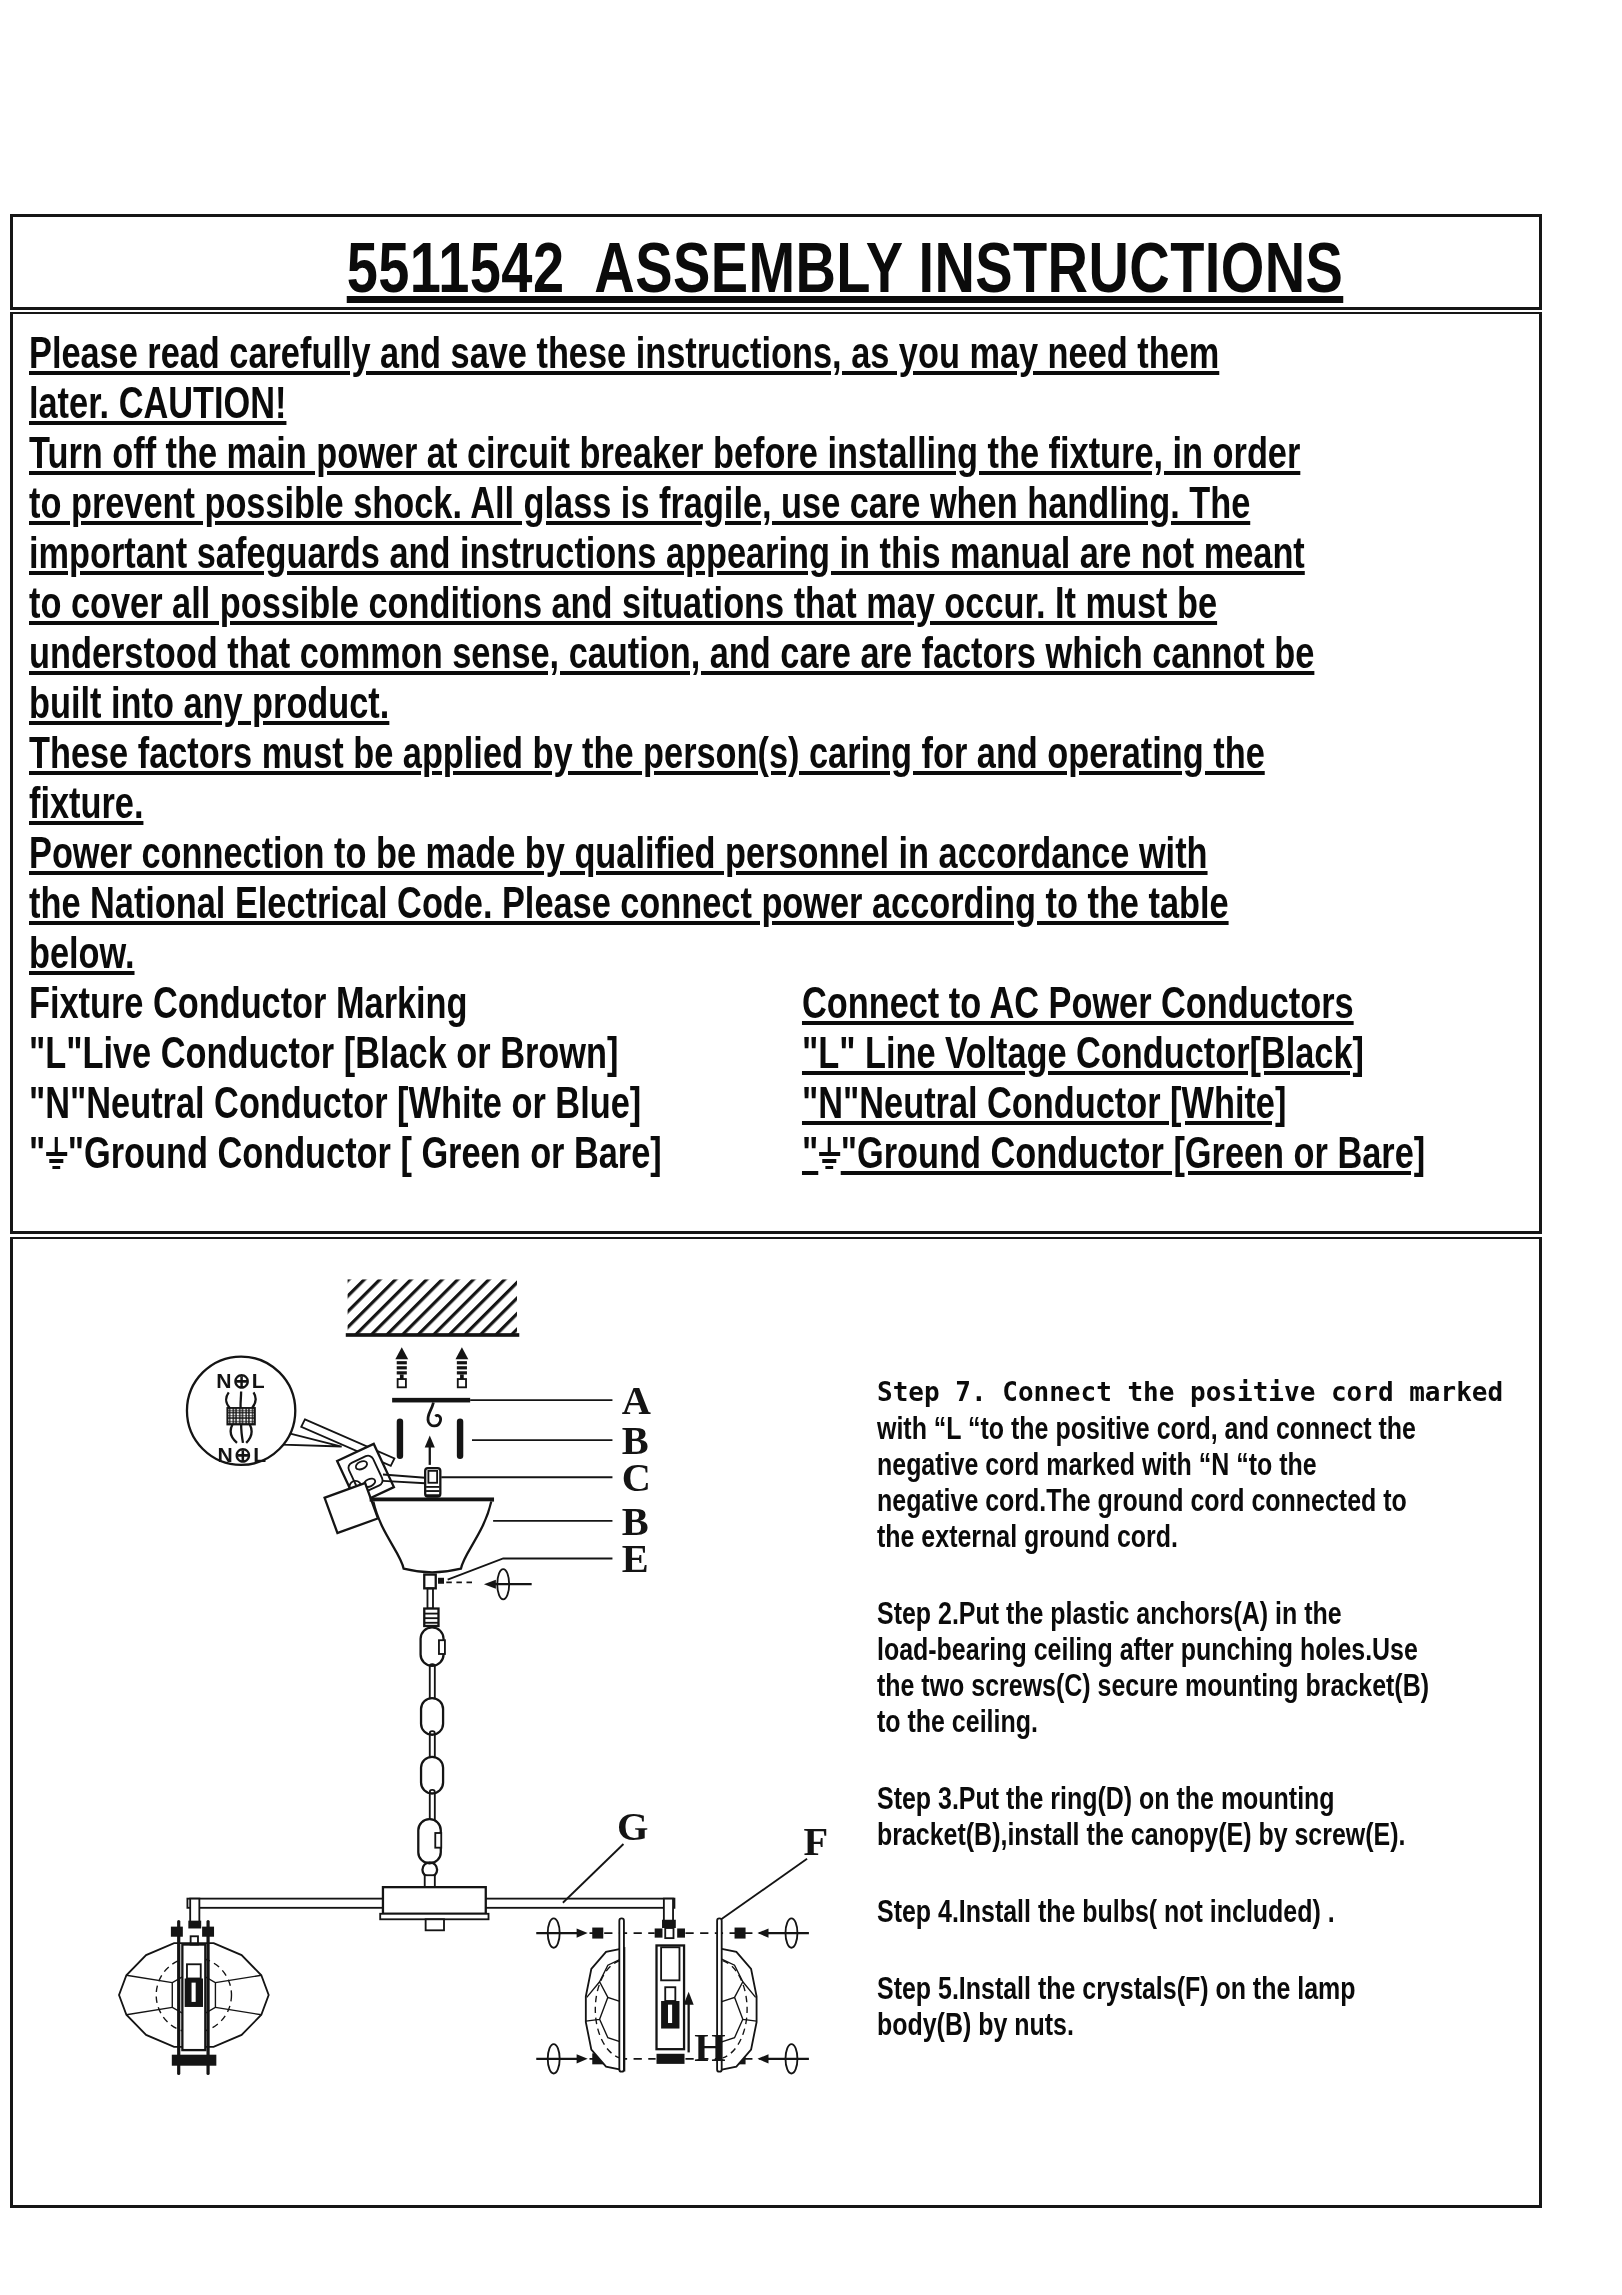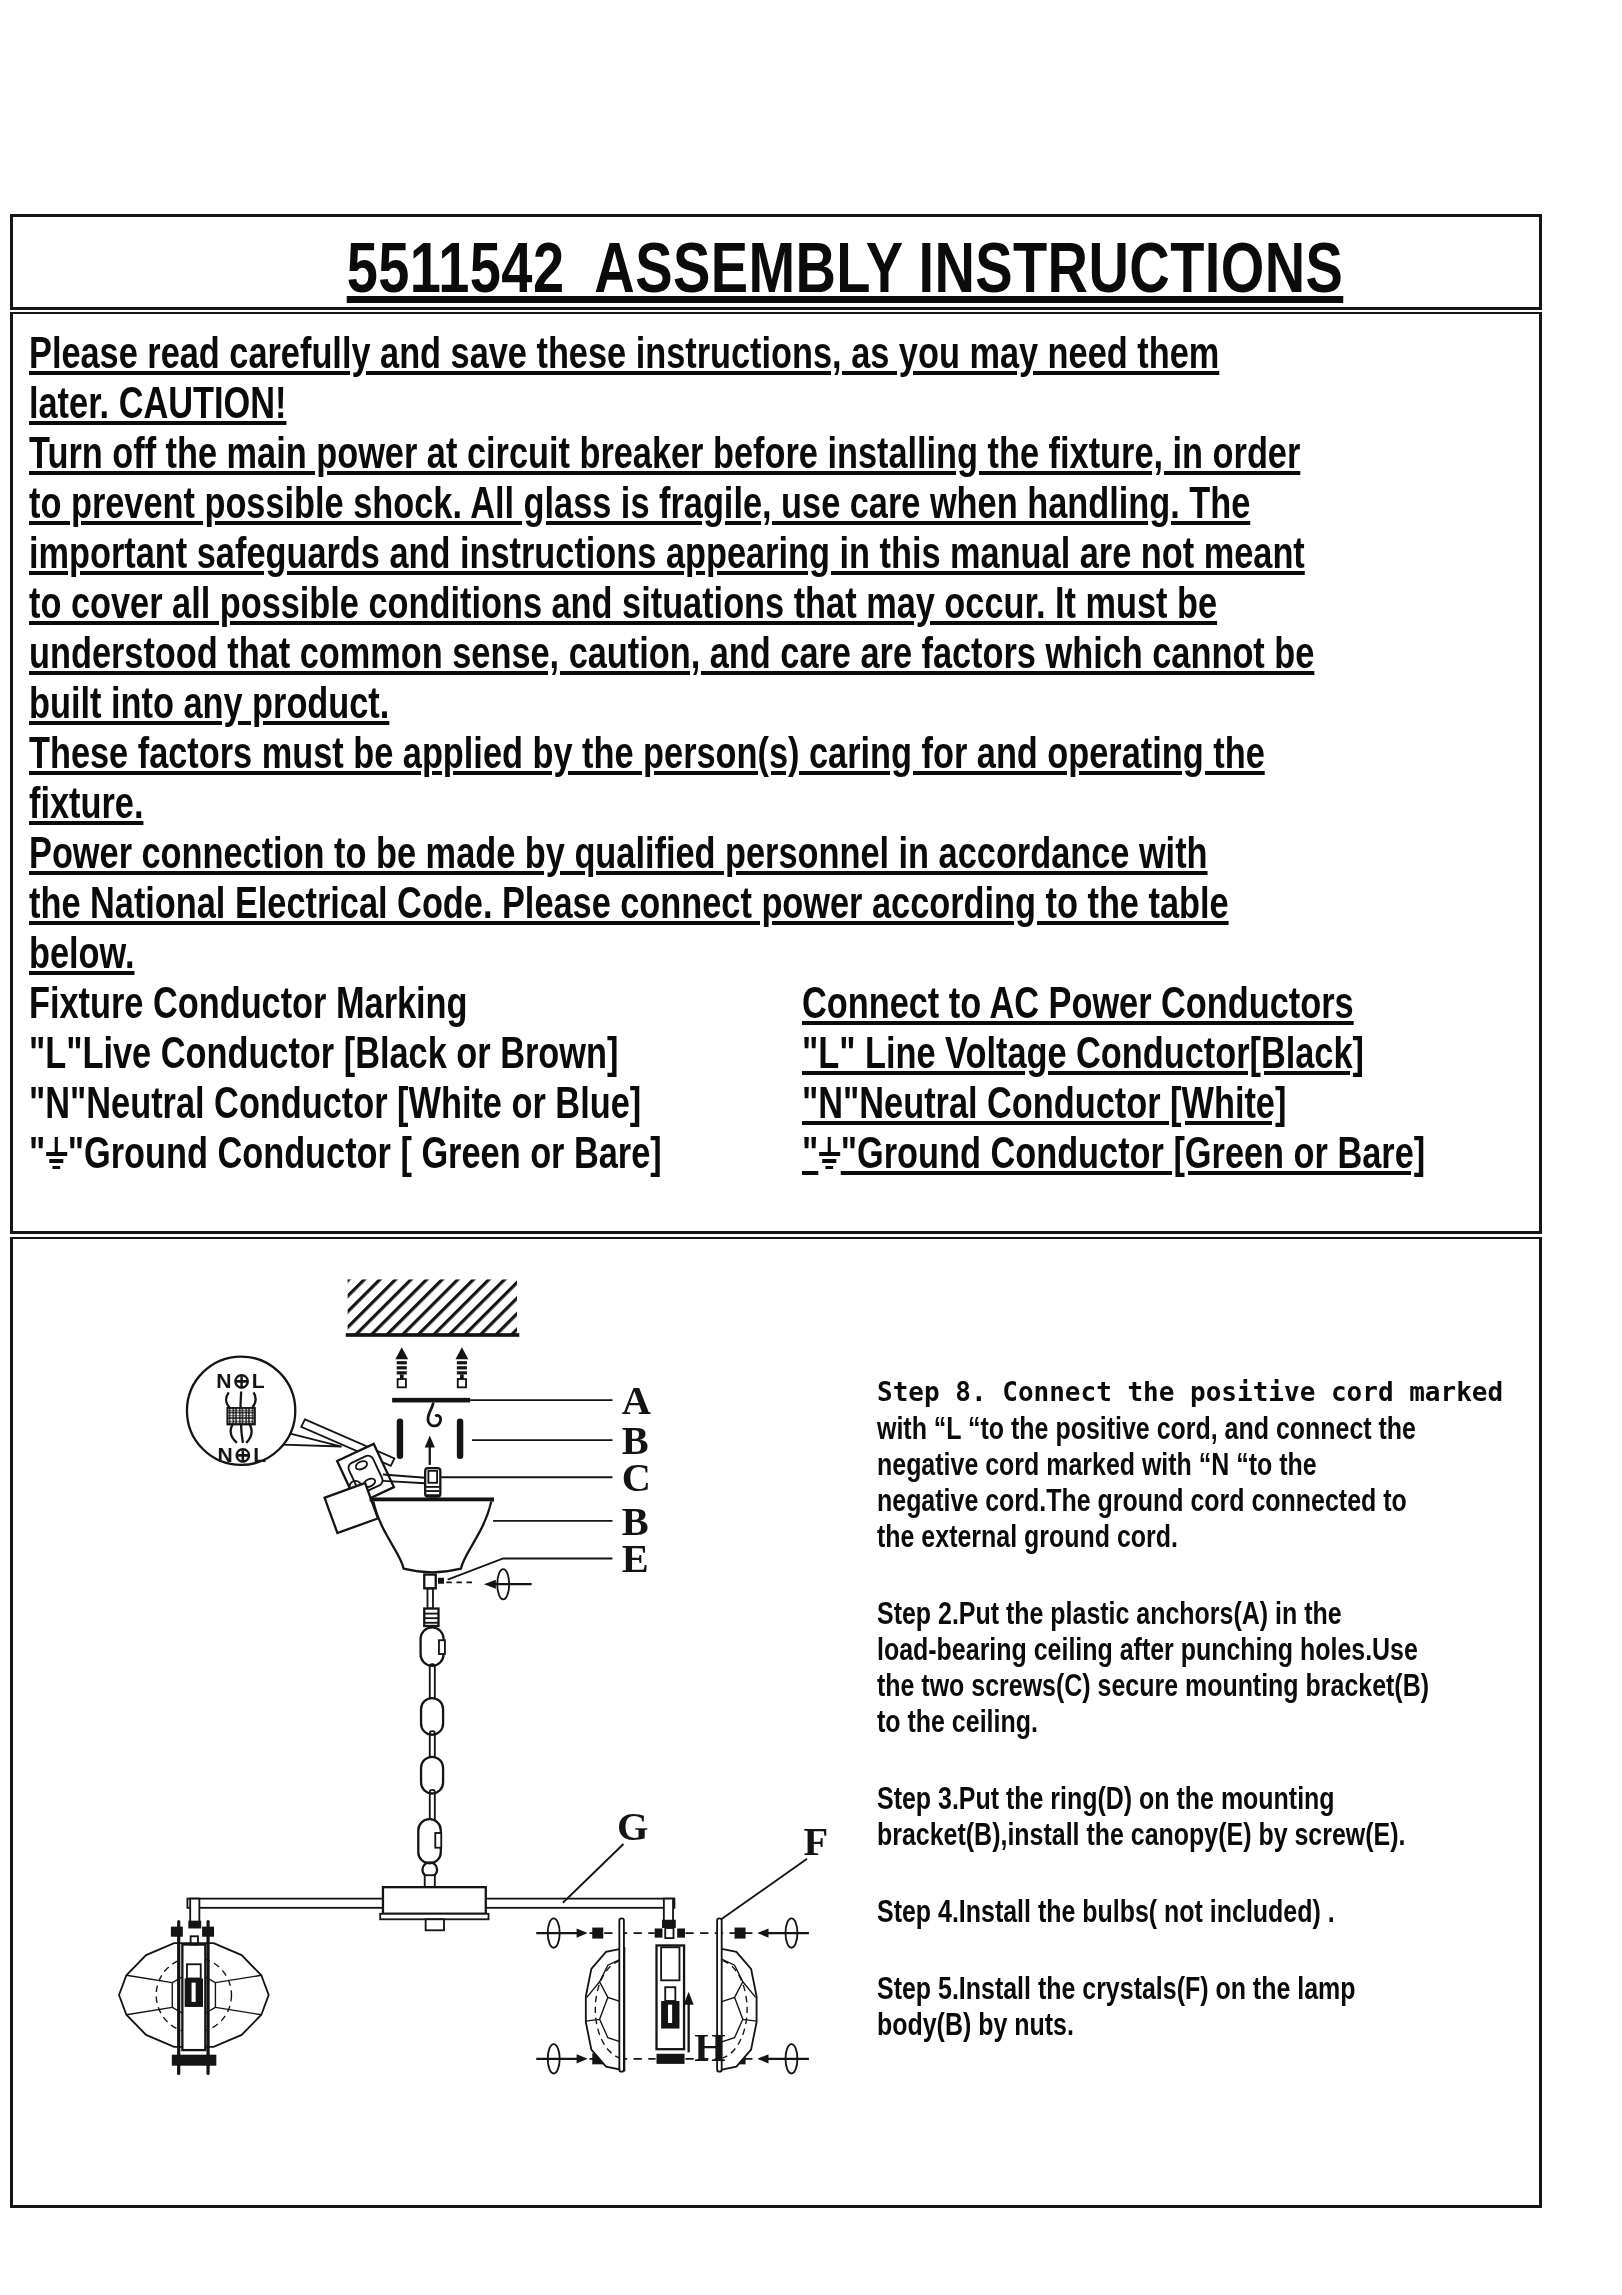--- a/index.html
+++ b/index.html
@@ -268,21 +268,21 @@
           <text x="1484" y="1790" font-size="88" fill="#141414" stroke="none">H</text>
         </g>
 
         <line x1="1730" y1="1350" x2="1543" y2="1482"></line>
         <text x="1722" y="1342" font-size="88" fill="#141414" stroke="none">F</text>
       </g>
     </svg>
 
     <div class="instructions">
       <div class="step1">
-        <div class="mono">Step 8. Connect the positive cord marked</div>
+        <div class="mono">Step 7. Connect the positive cord marked</div>
         <div class="sansblock">with “L “to the positive cord, and connect the
 negative cord marked with “N “to the
 negative cord.The ground cord connected to
 the external ground cord.</div>
       </div>
       <div class="step sansblock">Step 2.Put the plastic anchors(A) in the
 load-bearing ceiling after punching holes.Use
 the two screws(C) secure mounting bracket(B)
 to the ceiling.</div>
       <div class="step sansblock">Step 3.Put the ring(D) on the mounting

